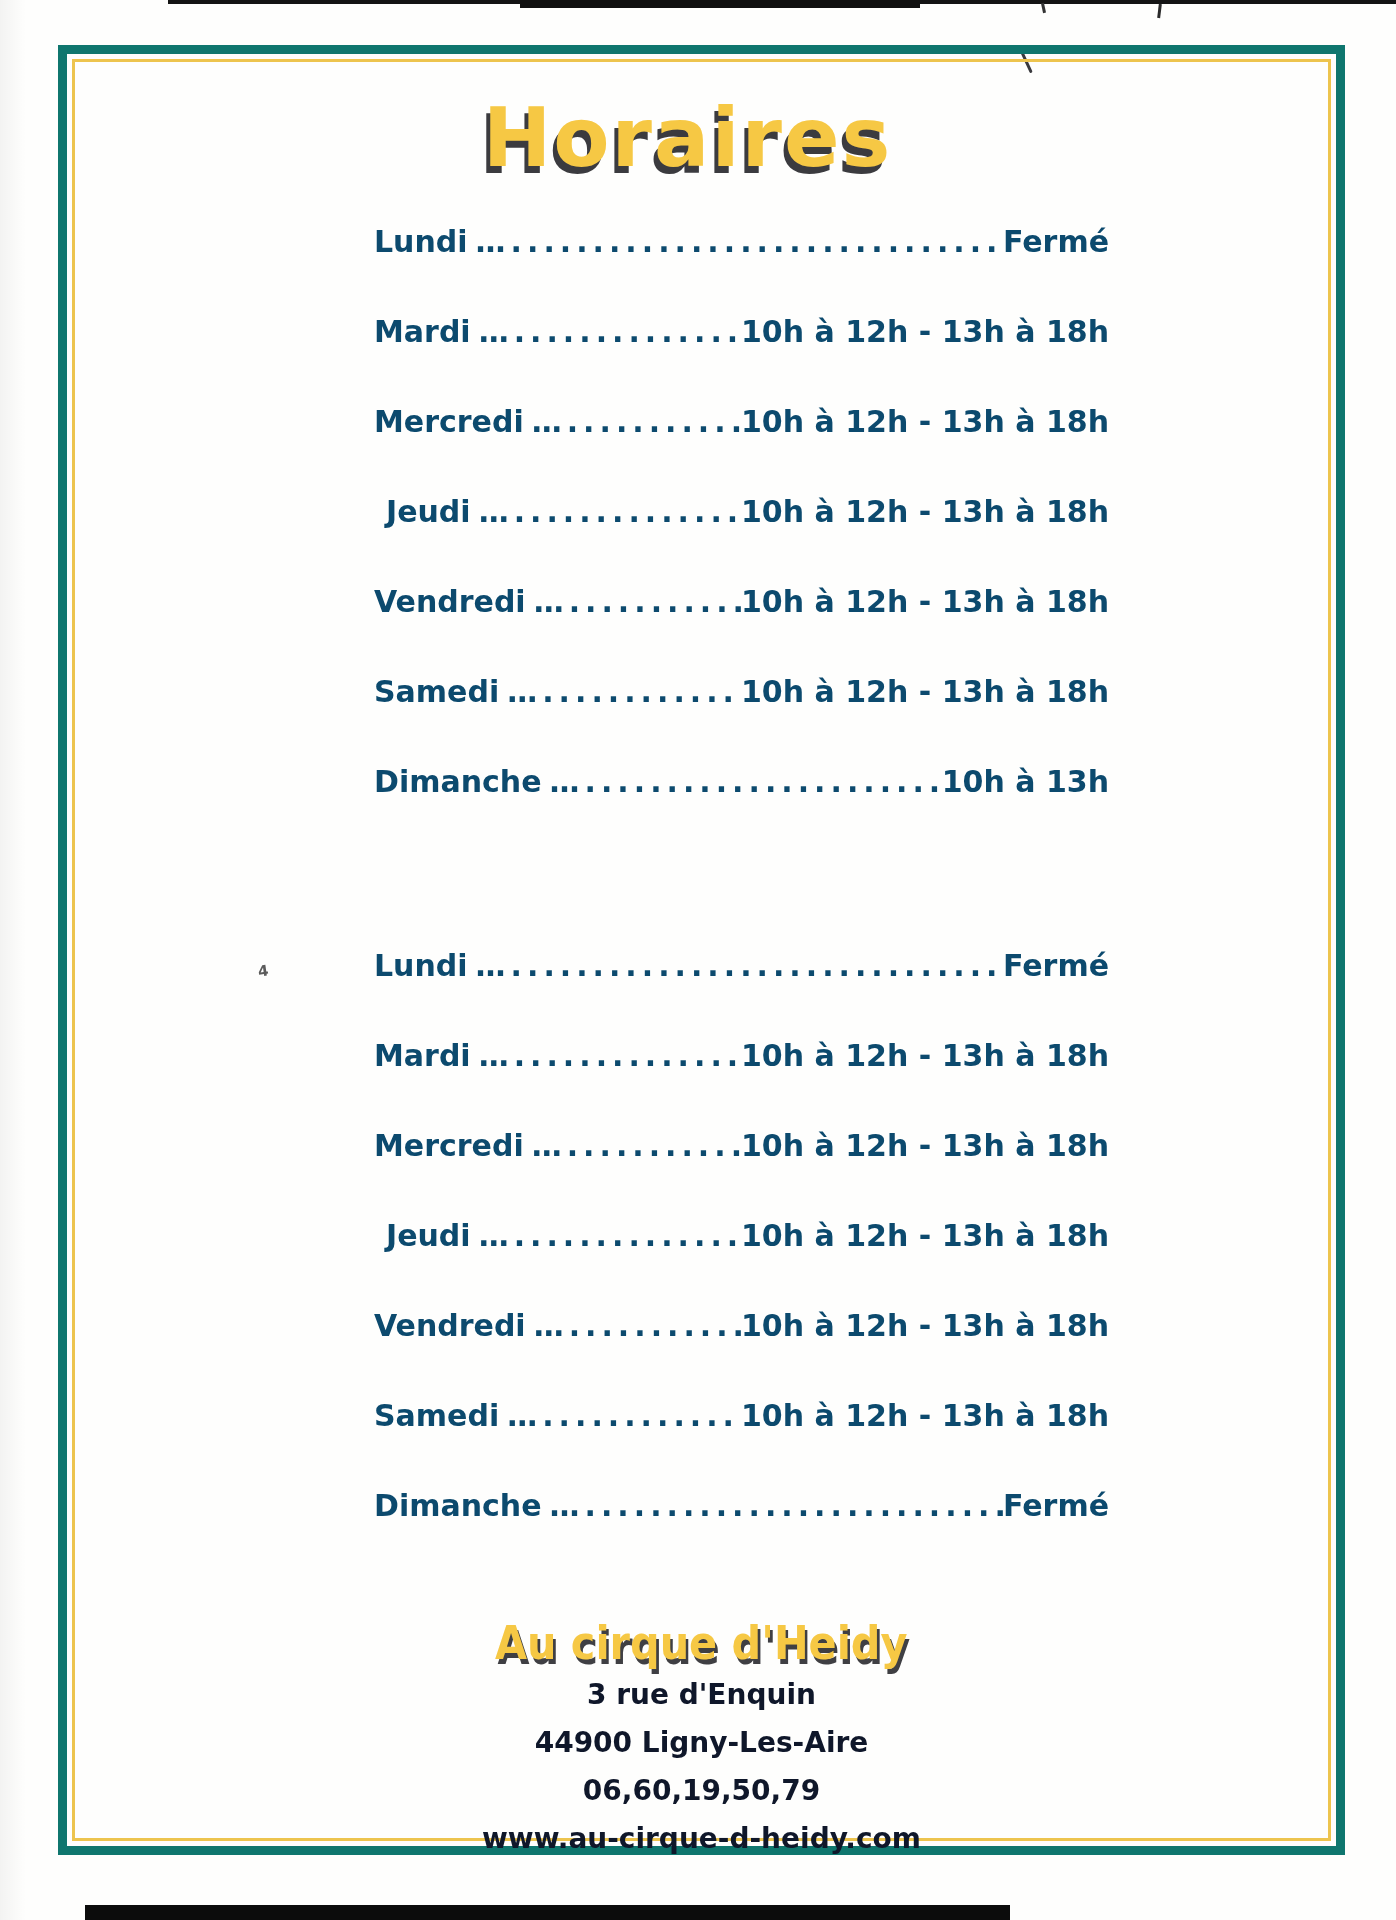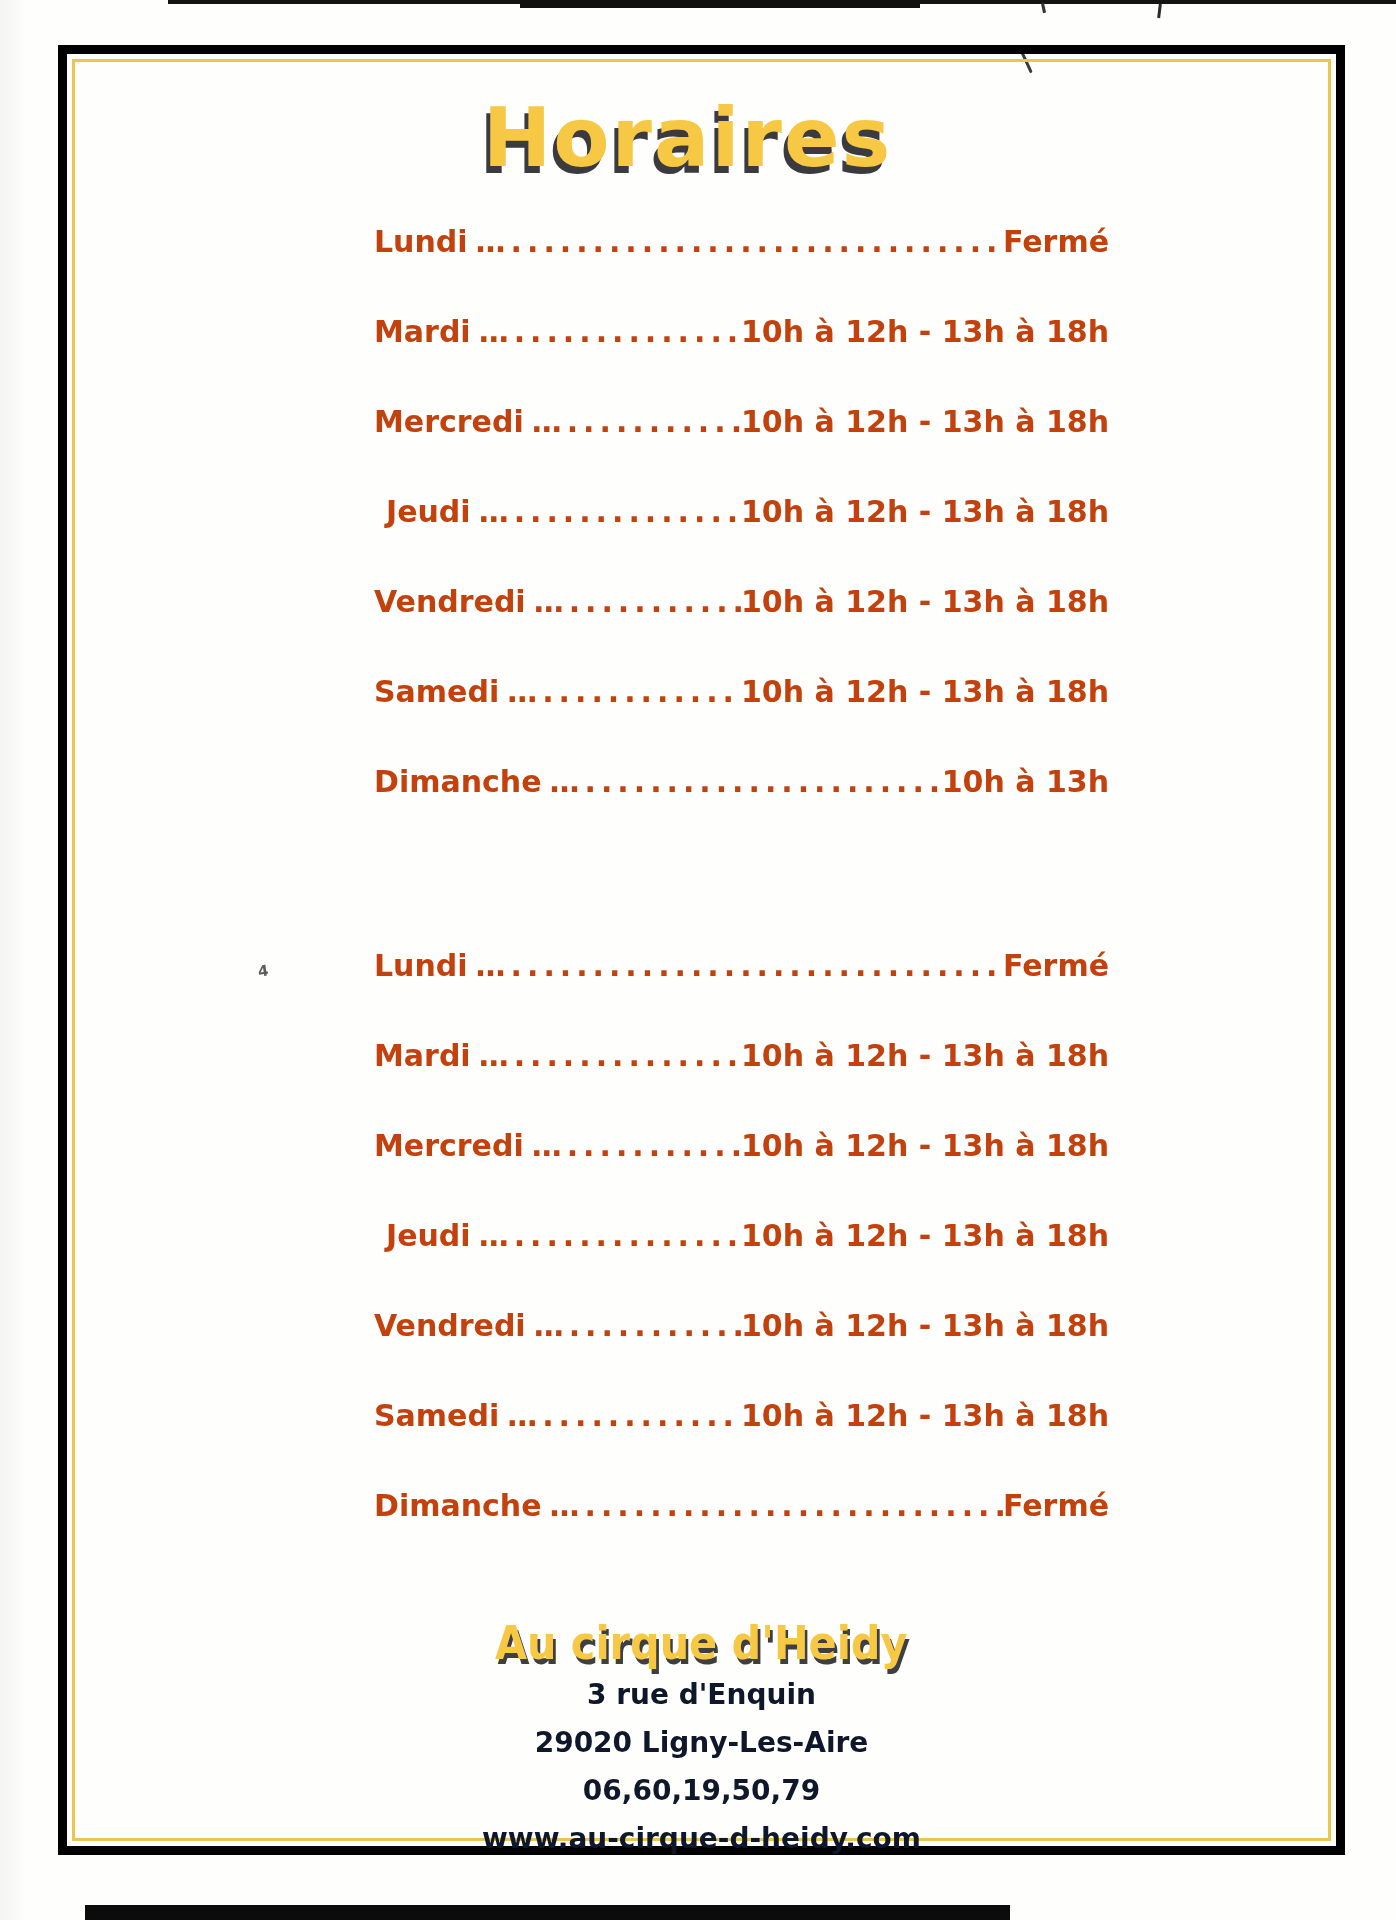--- a/index.html
+++ b/index.html
@@ -24,21 +24,21 @@
   .bottom-strip  { left: 85px;   top: 1905px; width: 925px;  height: 15px; background: #0c0c0c; }
   .stray-mark    { left: 258px;  top: 962px;  background: none; color: #3f3f3f; font-size: 15px; font-weight: 700; transform: rotate(-8deg); opacity: .85; }
   .left-edge-shade { left: 0; top: 0; width: 26px; height: 1920px;
     background: linear-gradient(to right, rgba(0,0,0,0.045), rgba(0,0,0,0)); }
 
   
   .frame {
     position: absolute;
     left: 58px; top: 45px;
     width: 1287px; height: 1810px;
-    border: 9px solid #000000;
+    border: 9px solid #0f766e;
     box-sizing: border-box;
   }
   .frame-inner {
     position: absolute;
     inset: 5px;
     border: 3px solid #edc44e;
   }
 
   
   .page-title {
@@ -62,21 +62,21 @@
   .hours-list.regular  { top: 168px; }
   .hours-list.vacation { top: 892px; }
 
   .row {
     display: flex;
     align-items: baseline;
     font-size: 30px;
     line-height: 40px;
     font-weight: 700;
     margin-bottom: 50px;
-    color: #c2410c;
+    color: #0c4a6e;
   }
   .row:last-child { margin-bottom: 0; }
   .row:nth-child(4) { padding-left: 12px; }  
   .day  { white-space: nowrap; padding-right: 8px; }
   .leader {
     flex: 1 1 0;
     min-width: 0;
     overflow: hidden;
     white-space: nowrap;
     letter-spacing: 5px;
@@ -218,17 +218,17 @@
     <span class="leader">….................................................................................</span>
     <span class="time">Fermé</span>
   </div>
     </div>
 
   <div class="footer">
     <div class="biz-name">
       <span class="inner">Au cirque d'Heidy</span>
     </div>
     <div class="footer-line">3 rue d'Enquin</div>
-    <div class="footer-line">29020 Ligny-Les-Aire</div>
+    <div class="footer-line">44900 Ligny-Les-Aire</div>
     <div class="footer-line">06,60,19,50,79</div>
     <div class="footer-line">www.au-cirque-d-heidy.com</div>
   </div>
 </div>
 
 </body></html>

